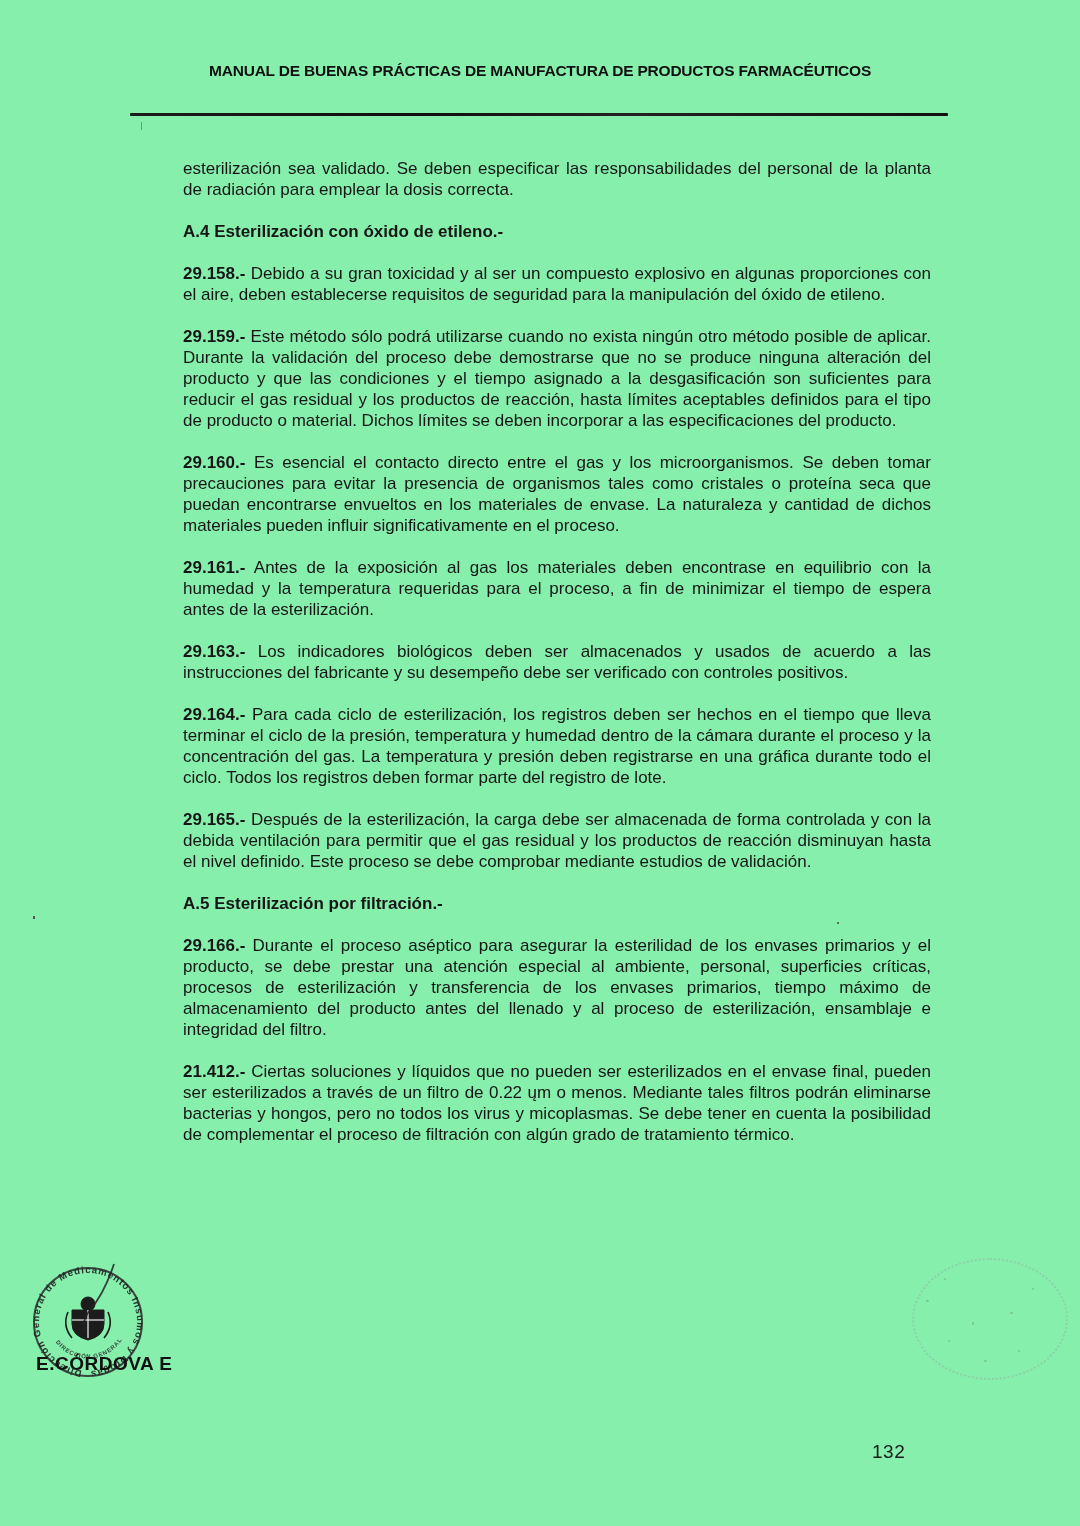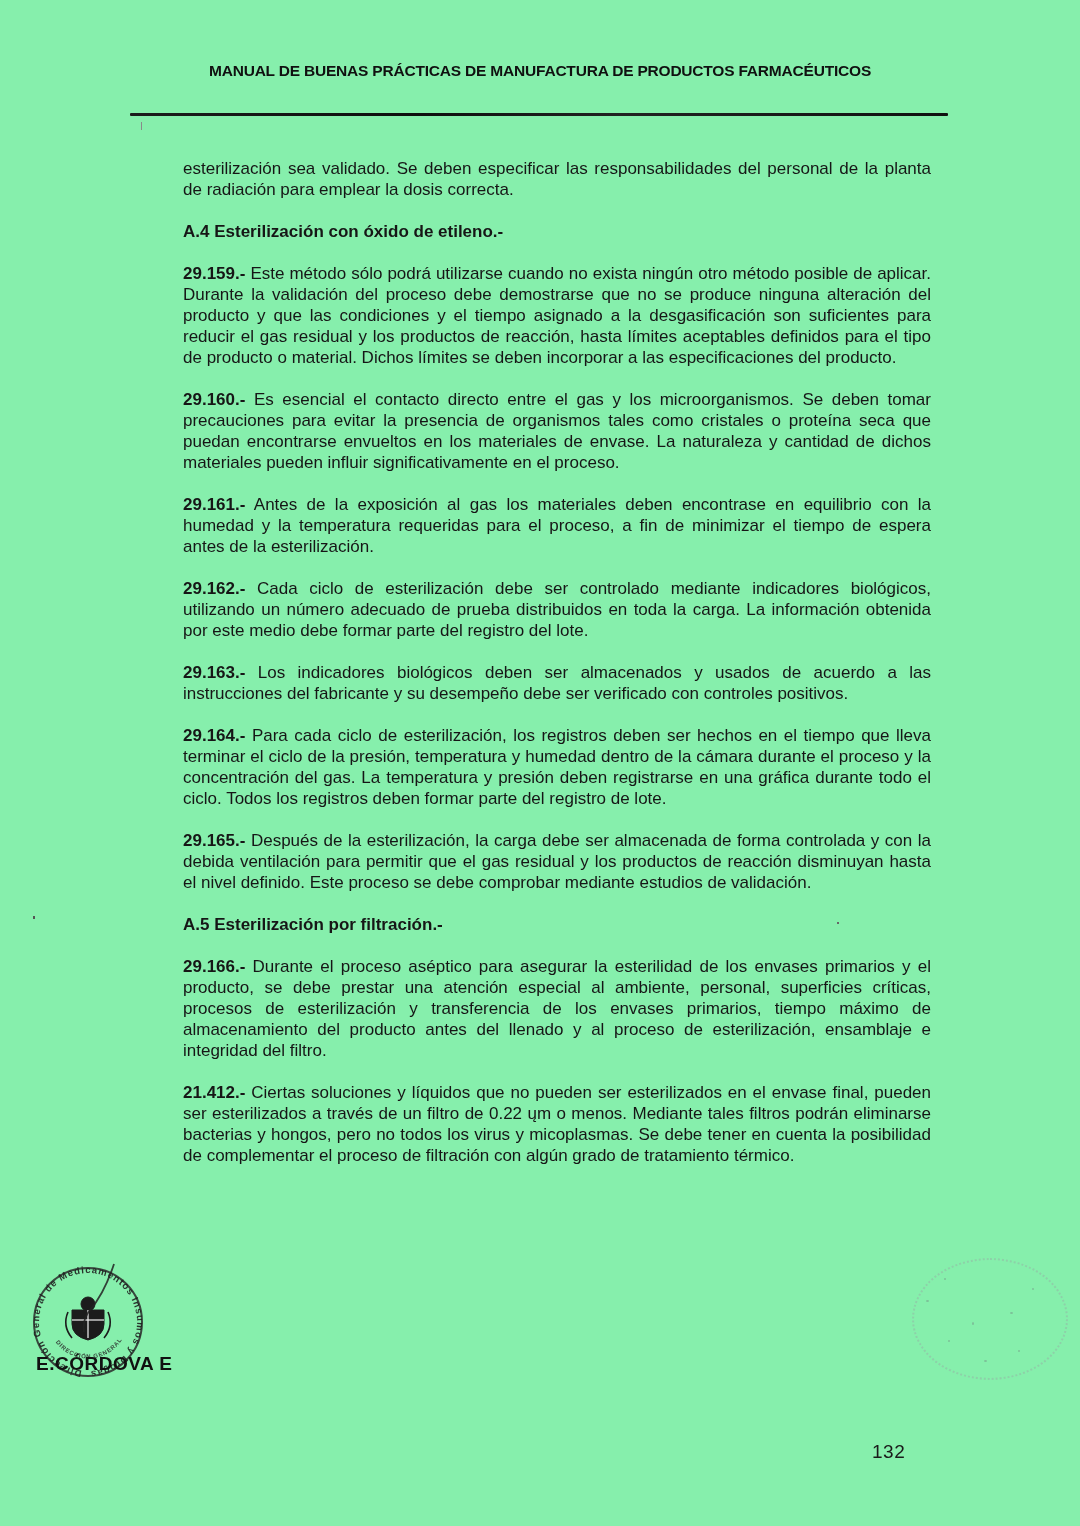--- a/index.html
+++ b/index.html
@@ -66,24 +66,24 @@
 <body>
 
 <div class="page">
 
   <div class="header-title">MANUAL DE BUENAS PRÁCTICAS DE MANUFACTURA DE PRODUCTOS FARMACÉUTICOS</div>
   <div class="header-rule"></div>
 
   <div class="doc">
       <p>esterilización sea validado. Se deben especificar las responsabilidades del personal de la planta de radiación para emplear la dosis correcta.</p>
       <h3>A.4 Esterilización con óxido de etileno.-</h3>
+      <p><b>29.158.-</b> Debido a su gran toxicidad y al ser un compuesto explosivo en algunas proporciones con el aire, deben establecerse requisitos de seguridad para la manipulación del óxido de etileno.</p>
       <p><b>29.159.-</b> Este método sólo podrá utilizarse cuando no exista ningún otro método posible de aplicar. Durante la validación del proceso debe demostrarse que no se produce ninguna alteración del producto y que las condiciones y el tiempo asignado a la desgasificación son suficientes para reducir el gas residual y los productos de reacción, hasta límites aceptables definidos para el tipo de producto o material. Dichos límites se deben incorporar a las especificaciones del producto.</p>
       <p><b>29.160.-</b> Es esencial el contacto directo entre el gas y los microorganismos. Se deben tomar precauciones para evitar la presencia de organismos tales como cristales o proteína seca que puedan encontrarse envueltos en los materiales de envase. La naturaleza y cantidad de dichos materiales pueden influir significativamente en el proceso.</p>
       <p><b>29.161.-</b> Antes de la exposición al gas los materiales deben encontrase en equilibrio con la humedad y la temperatura requeridas para el proceso, a fin de minimizar el tiempo de espera antes de la esterilización.</p>
-      <p><b>29.162.-</b> Cada ciclo de esterilización debe ser controlado mediante indicadores biológicos, utilizando un número adecuado de prueba distribuidos en toda la carga. La información obtenida por este medio debe formar parte del registro del lote.</p>
       <p><b>29.163.-</b> Los indicadores biológicos deben ser almacenados y usados de acuerdo a las instrucciones del fabricante y su desempeño debe ser verificado con controles positivos.</p>
       <p><b>29.164.-</b> Para cada ciclo de esterilización, los registros deben ser hechos en el tiempo que lleva terminar el ciclo de la presión, temperatura y humedad dentro de la cámara durante el proceso y la concentración del gas. La temperatura y presión deben registrarse en una gráfica durante todo el ciclo. Todos los registros deben formar parte del registro de lote.</p>
       <p><b>29.165.-</b> Después de la esterilización, la carga debe ser almacenada de forma controlada y con la debida ventilación para permitir que el gas residual y los productos de reacción disminuyan hasta el nivel definido. Este proceso se debe comprobar mediante estudios de validación.</p>
       <h3>A.5 Esterilización por filtración.-</h3>
       <p><b>29.166.-</b> Durante el proceso aséptico para asegurar la esterilidad de los envases primarios y el producto, se debe prestar una atención especial al ambiente, personal, superficies críticas, procesos de esterilización y transferencia de los envases primarios, tiempo máximo de almacenamiento del producto antes del llenado y al proceso de esterilización, ensamblaje e integridad del filtro.</p>
       <p><b>21.412.-</b> Ciertas soluciones y líquidos que no pueden ser esterilizados en el envase final, pueden ser esterilizados a través de un filtro de 0.22 ųm o menos. Mediante tales filtros podrán eliminarse bacterias y hongos, pero no todos los virus y micoplasmas. Se debe tener en cuenta la posibilidad de complementar el proceso de filtración con algún grado de tratamiento térmico.</p>
     </div>
 
   <div class="stamp-wrap">
     <svg class="stamp-svg" width="120" height="120" viewBox="0 0 120 120">

